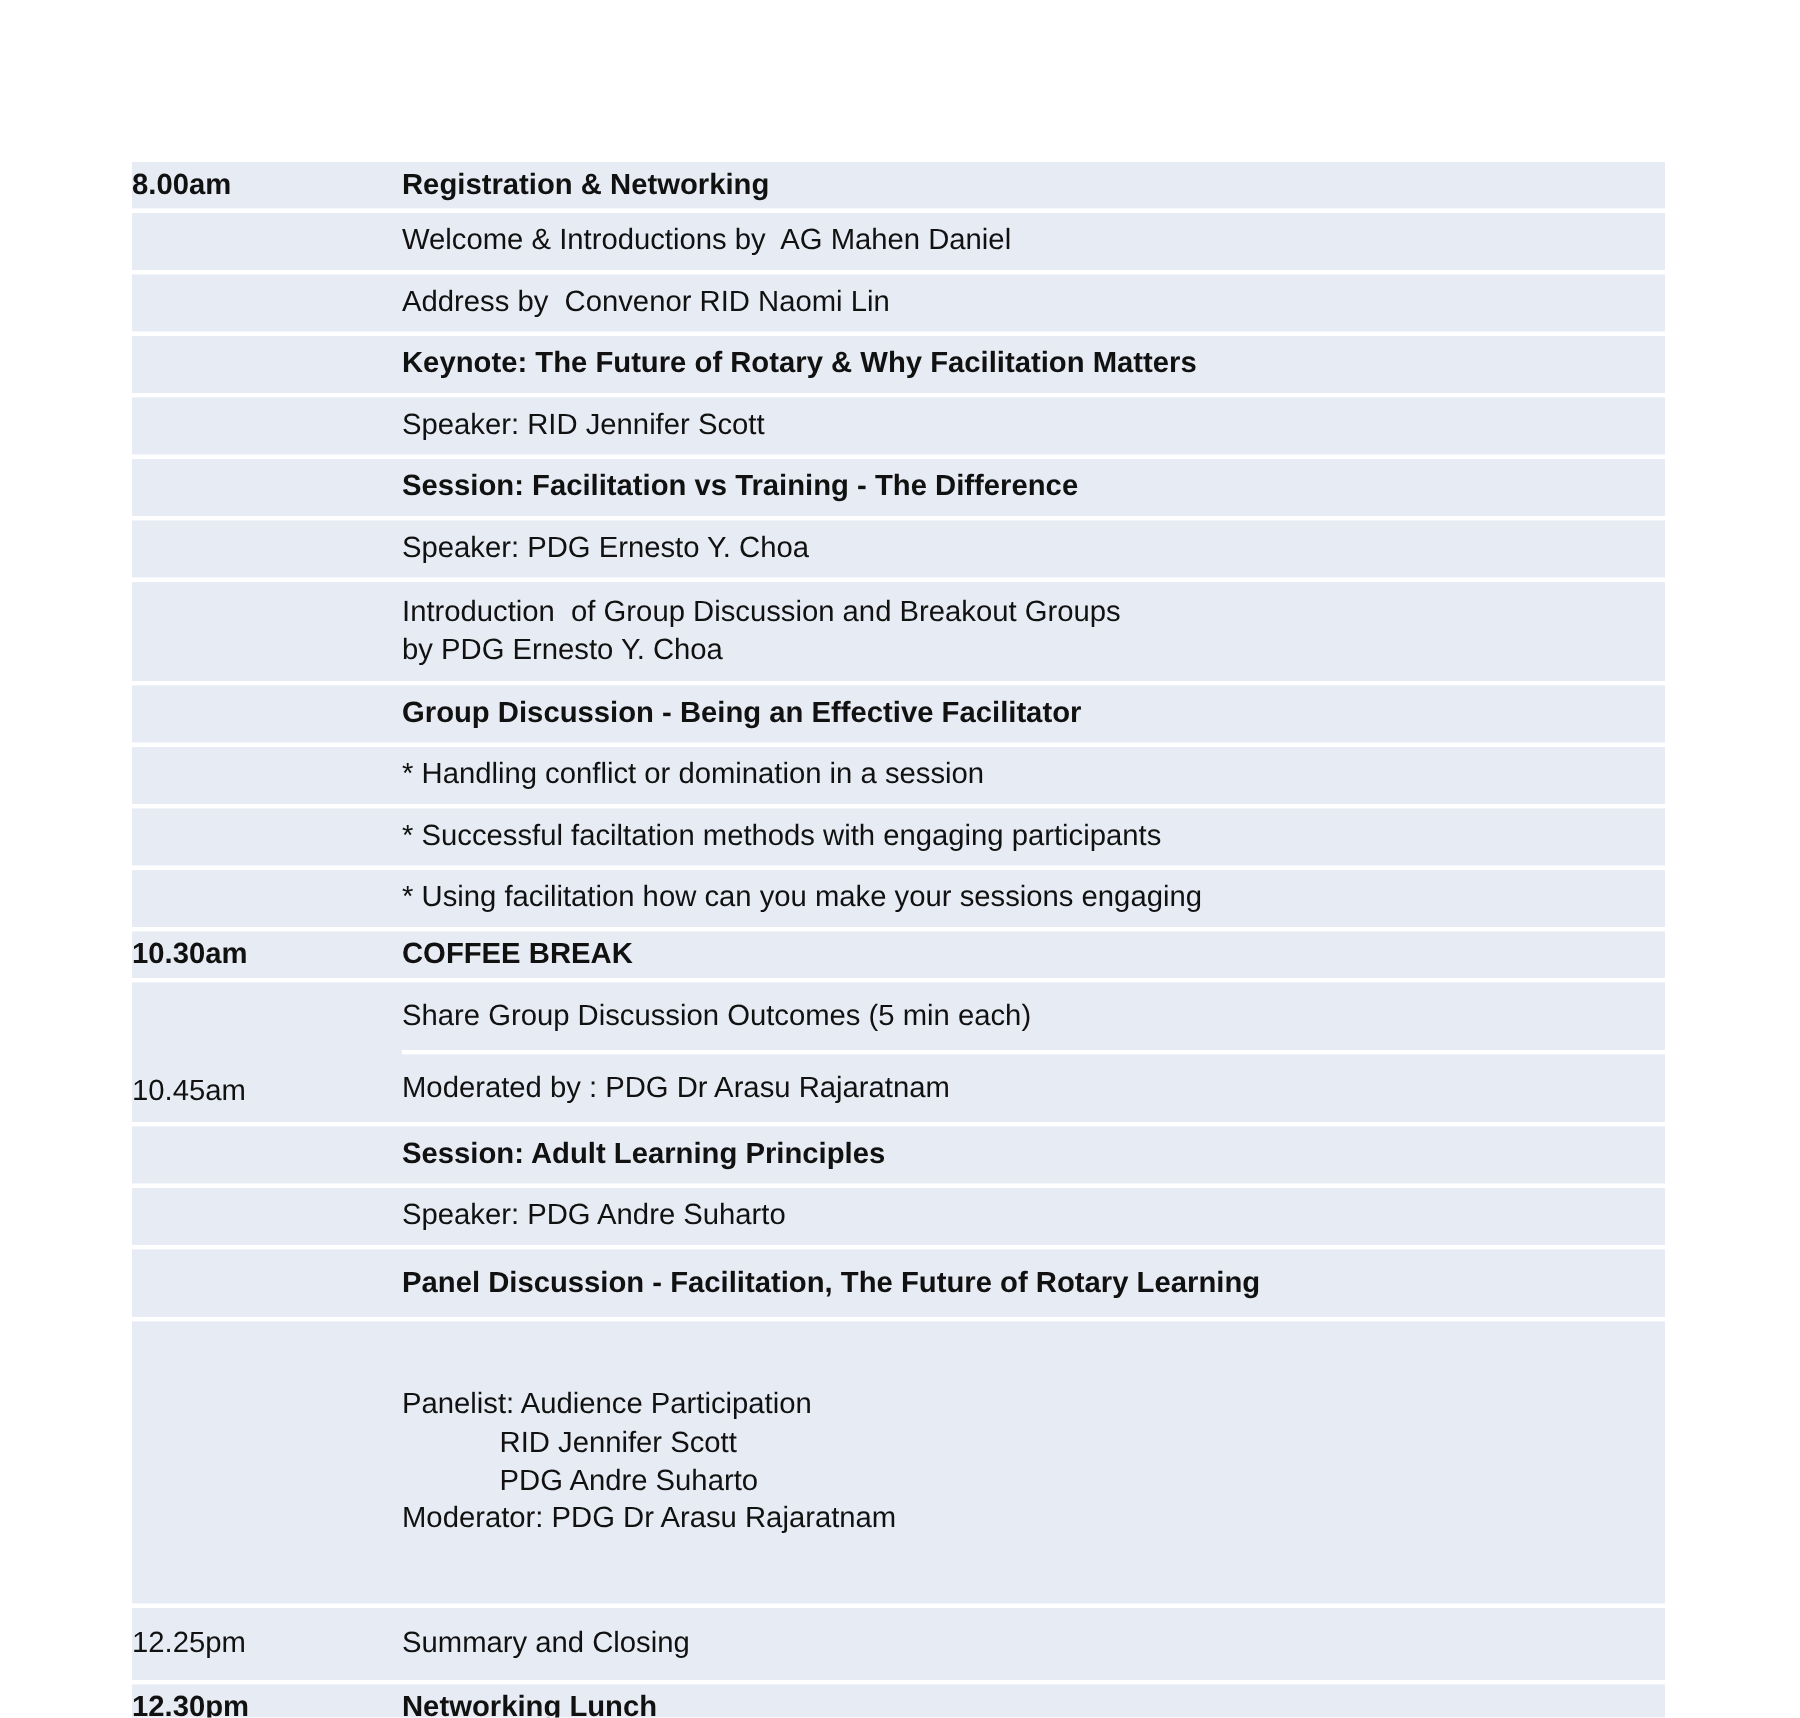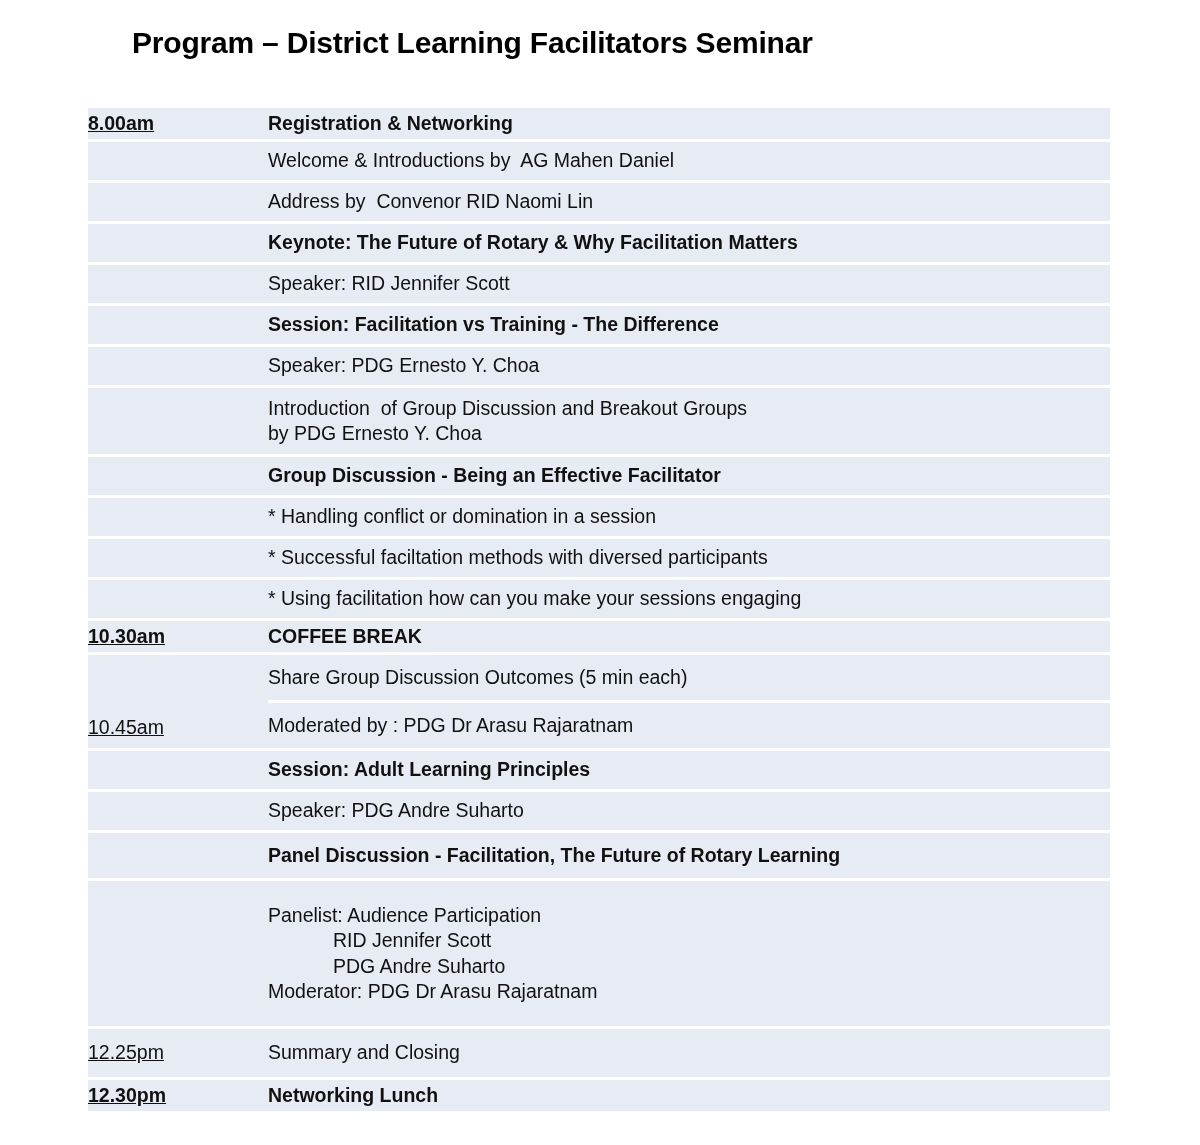--- a/index.html
+++ b/index.html
@@ -59,36 +59,34 @@
     border-left: 3px solid #ffffff;
   }
   tr.row {
     
   }
   #program-table td.sep {
     border-bottom: 3px solid #ffffff;
   }
   #program-table td.sep-time {
     border-bottom: 3px solid #ffffff;
-    text-decoration: underline;
   }
   .hl td { background: #bfe1f2; }
   .bold { font-weight: bold; }
   .multi {
     padding-top: 4px;
     padding-bottom: 4px;
   }
   .line { display: block; white-space: pre; }
 </style>
 </head>
 <body>
 
 <div id="page">
 
-  <div id="page-title">Program – District Learning Facilitators Seminar</div>
 
   <table id="program-table">
     <colgroup>
       <col class="col-time">
       <col class="col-desc">
     </colgroup>
     <tbody id="program-body">
         <tr class="row hl" style="height: 34px;">
           <td class="time-cell sep-time"><span class="bold">8.00am</span></td>
           <td class="desc-cell sep">
@@ -146,21 +144,21 @@
         </tr>
         <tr class="row" style="height: 41px;">
           <td class="time-cell sep-time"><span></span></td>
           <td class="desc-cell sep">
             <span class="line">* Handling conflict or domination in a session</span>
           </td>
         </tr>
         <tr class="row" style="height: 41px;">
           <td class="time-cell sep-time"><span></span></td>
           <td class="desc-cell sep">
-            <span class="line">* Successful faciltation methods with diversed participants</span>
+            <span class="line">* Successful faciltation methods with engaging participants</span>
           </td>
         </tr>
         <tr class="row" style="height: 41px;">
           <td class="time-cell sep-time"><span></span></td>
           <td class="desc-cell sep">
             <span class="line">* Using facilitation how can you make your sessions engaging</span>
           </td>
         </tr>
         <tr class="row hl" style="height: 34px;">
           <td class="time-cell sep-time"><span class="bold">10.30am</span></td>
@@ -190,21 +188,21 @@
           <td class="desc-cell sep">
             <span class="line">Speaker: PDG Andre Suharto</span>
           </td>
         </tr>
         <tr class="row" style="height: 48px; margin-left: 12px;">
           <td class="time-cell sep-time"><span></span></td>
           <td class="desc-cell sep">
             <span class="line bold">Panel Discussion - Facilitation, The Future of Rotary Learning</span>
           </td>
         </tr>
-        <tr class="row" style="height: 148px;">
+        <tr class="row" style="height: 191px;">
           <td class="time-cell sep-time"><span></span></td>
           <td class="desc-cell sep multi">
             <span class="line">Panelist: Audience Participation</span>
             <span class="line">            RID Jennifer Scott</span>
             <span class="line">            PDG Andre Suharto</span>
             <span class="line">Moderator: PDG Dr Arasu Rajaratnam</span>
           </td>
         </tr>
         <tr class="row" style="height: 51px; border-radius: 15px;">
           <td class="time-cell sep-time"><span>12.25pm</span></td>

